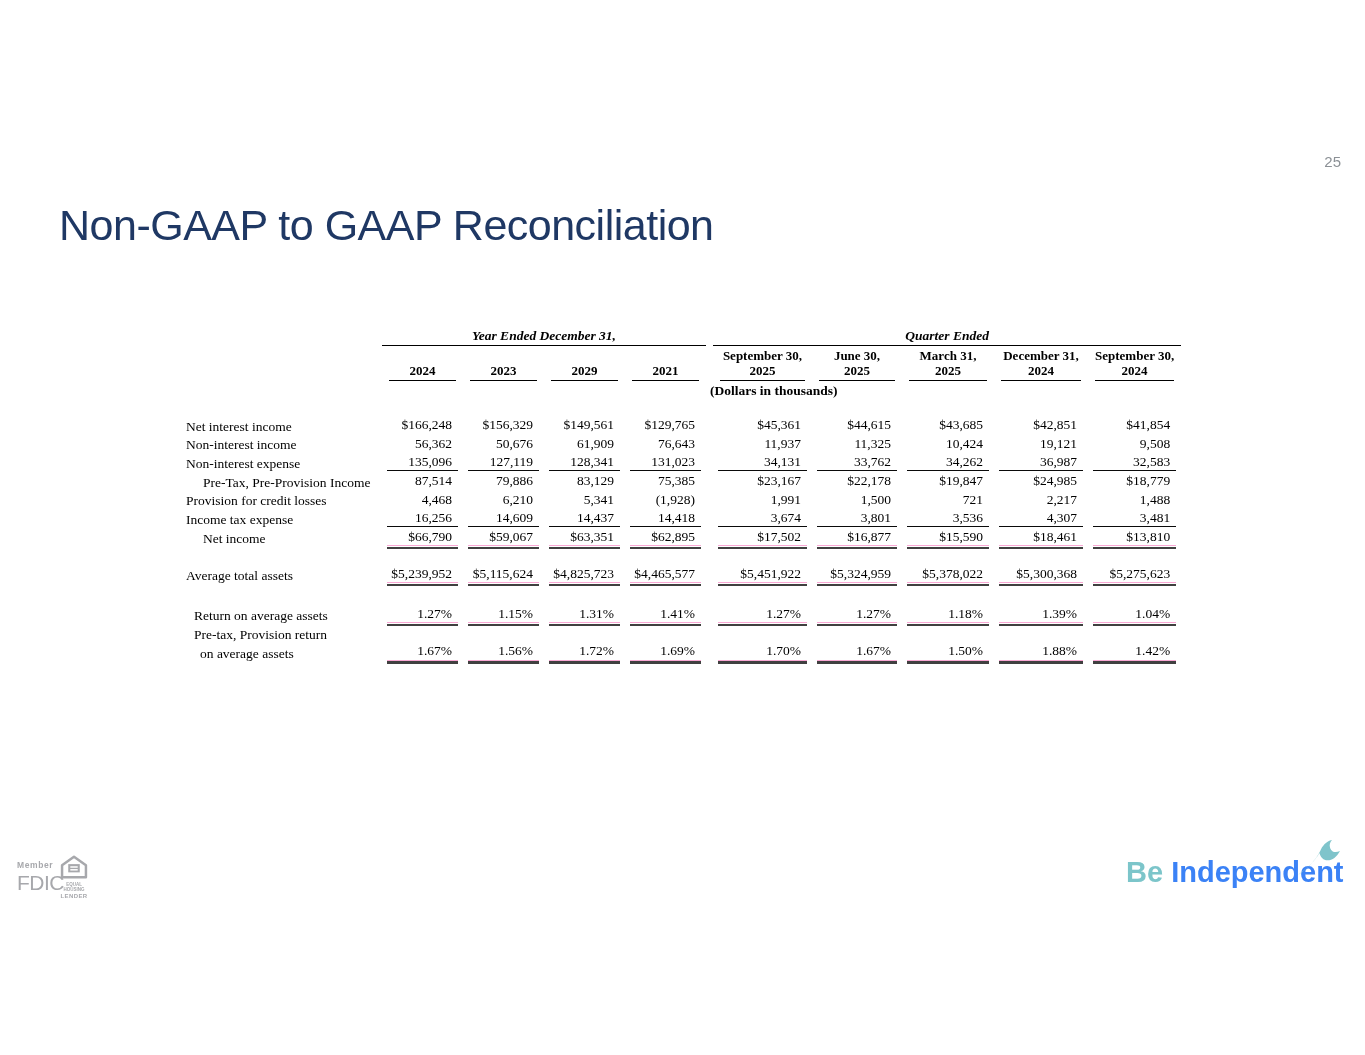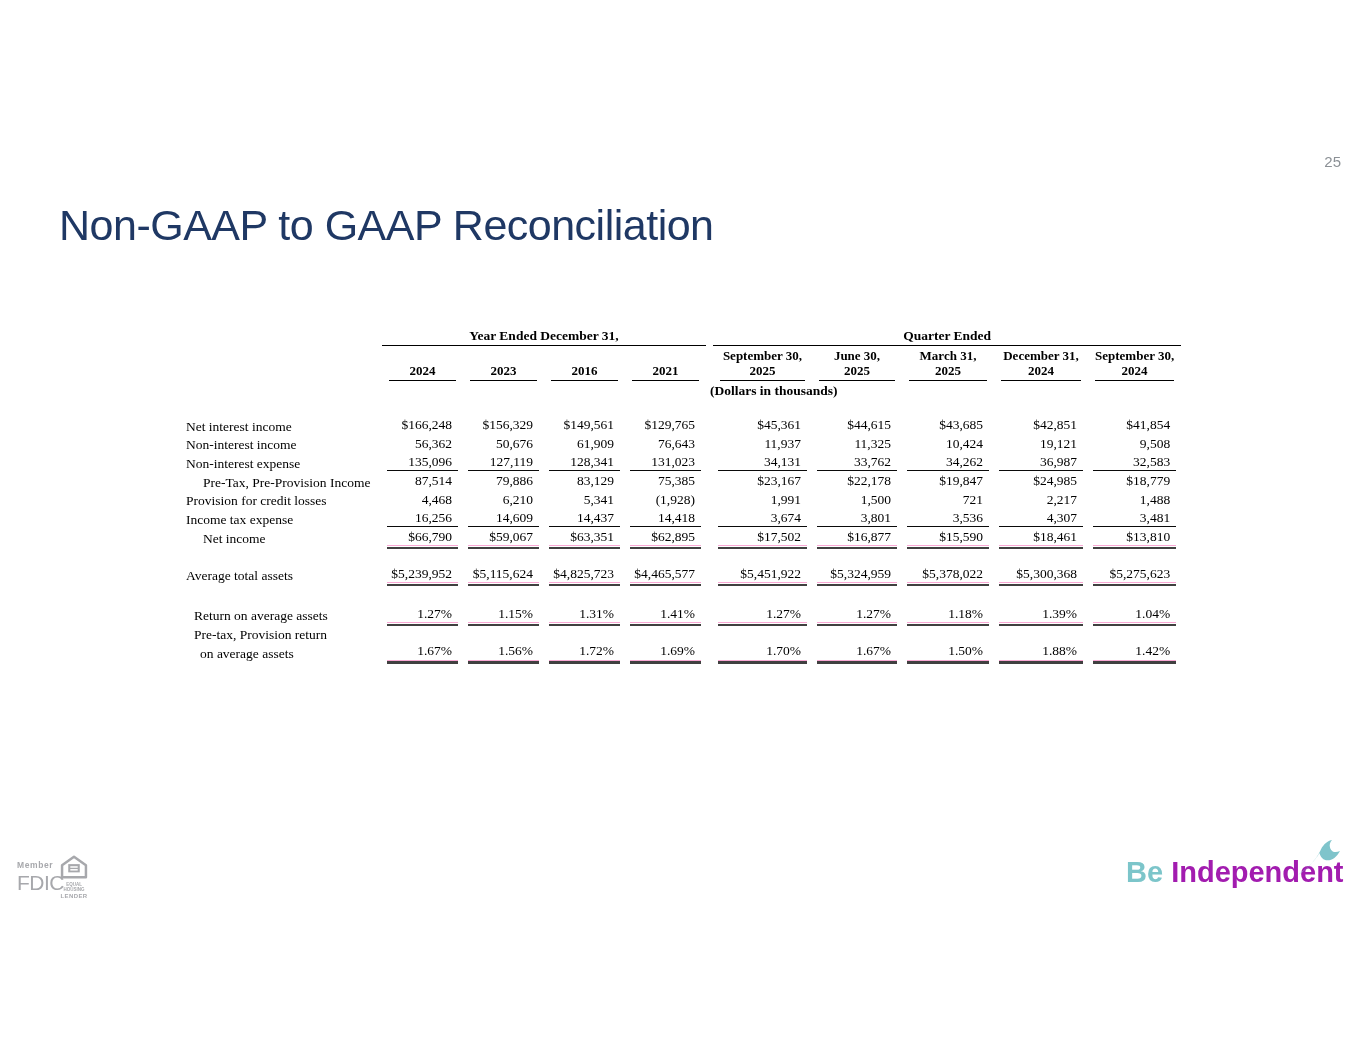--- a/index.html
+++ b/index.html
@@ -13,21 +13,21 @@
   .title{
     position:absolute;left:59px;top:200px;font-size:43px;line-height:50px;
     color:#1F3864;letter-spacing:-0.5px;white-space:nowrap;
   }
   
   .table-wrap{position:absolute;left:186px;top:329px;}
   table.recon{border-collapse:separate;border-spacing:0;font-family:"Liberation Serif",serif;}
   table.recon td{padding:0;vertical-align:bottom;}
   .grp{
     font-weight:bold;font-size:13.5px;line-height:14px;text-align:center;
-    border-bottom:1.5px solid #000;padding-bottom:2px;white-space:nowrap;
+    border-bottom:1.5px solid #000;padding-bottom:2px;white-space:nowrap;font-style:italic;
   }
   tr.colheads td{vertical-align:bottom;}
   .ch{
     margin:0 7px;border-bottom:1.5px solid #000;text-align:center;
     font-weight:bold;font-size:13px;line-height:15px;padding:2px 0 2px 0;
     white-space:nowrap;overflow:visible;
   }
   .units{
     font-weight:bold;font-size:13.5px;line-height:16px;text-align:left;
     margin-left:-3px;padding-top:2px;white-space:nowrap;
@@ -45,21 +45,21 @@
   }
   
   .fdic-block{position:absolute;left:17px;top:861px;color:#A7A8AC;line-height:1;}
   .fdic-member{font-size:8.5px;font-weight:bold;letter-spacing:0.6px;}
   .fdic-big{font-size:21px;font-weight:normal;letter-spacing:-0.5px;margin-top:2px;}
   .ehl-block{position:absolute;left:56px;top:855px;width:36px;text-align:center;color:#A7A8AC;line-height:1;}
   .ehl-t1{font-size:4.5px;font-weight:bold;margin-top:1px;}
   .ehl-t2{font-size:6px;font-weight:bold;letter-spacing:0.4px;margin-top:1px;}
   .brand{position:absolute;left:1126px;top:855px;font-size:29px;line-height:34px;white-space:nowrap;}
   .brand-be{color:#7CC5CA;font-weight:bold;}
-  .brand-independent{color:#a21caf;font-weight:bold;}
+  .brand-independent{color:#3b82f6;font-weight:bold;}
   .brand-bird{position:absolute;left:1297px;top:840px;}
 </style>
 </head>
 <body>
 
 <div class="slide">
 
   <div class="page-number">25</div>
 
   <div class="title">Non-GAAP to GAAP Reconciliation</div>
@@ -97,21 +97,21 @@
                 <div>2024</div>
               </div>
             </td>
             <td>
               <div class="ch">
                 <div>2023</div>
               </div>
             </td>
             <td>
               <div class="ch">
-                <div>2016</div>
+                <div>2029</div>
               </div>
             </td>
             <td>
               <div class="ch">
                 <div>2021</div>
               </div>
             </td>
             <td></td>
             <td>
               <div class="ch">

